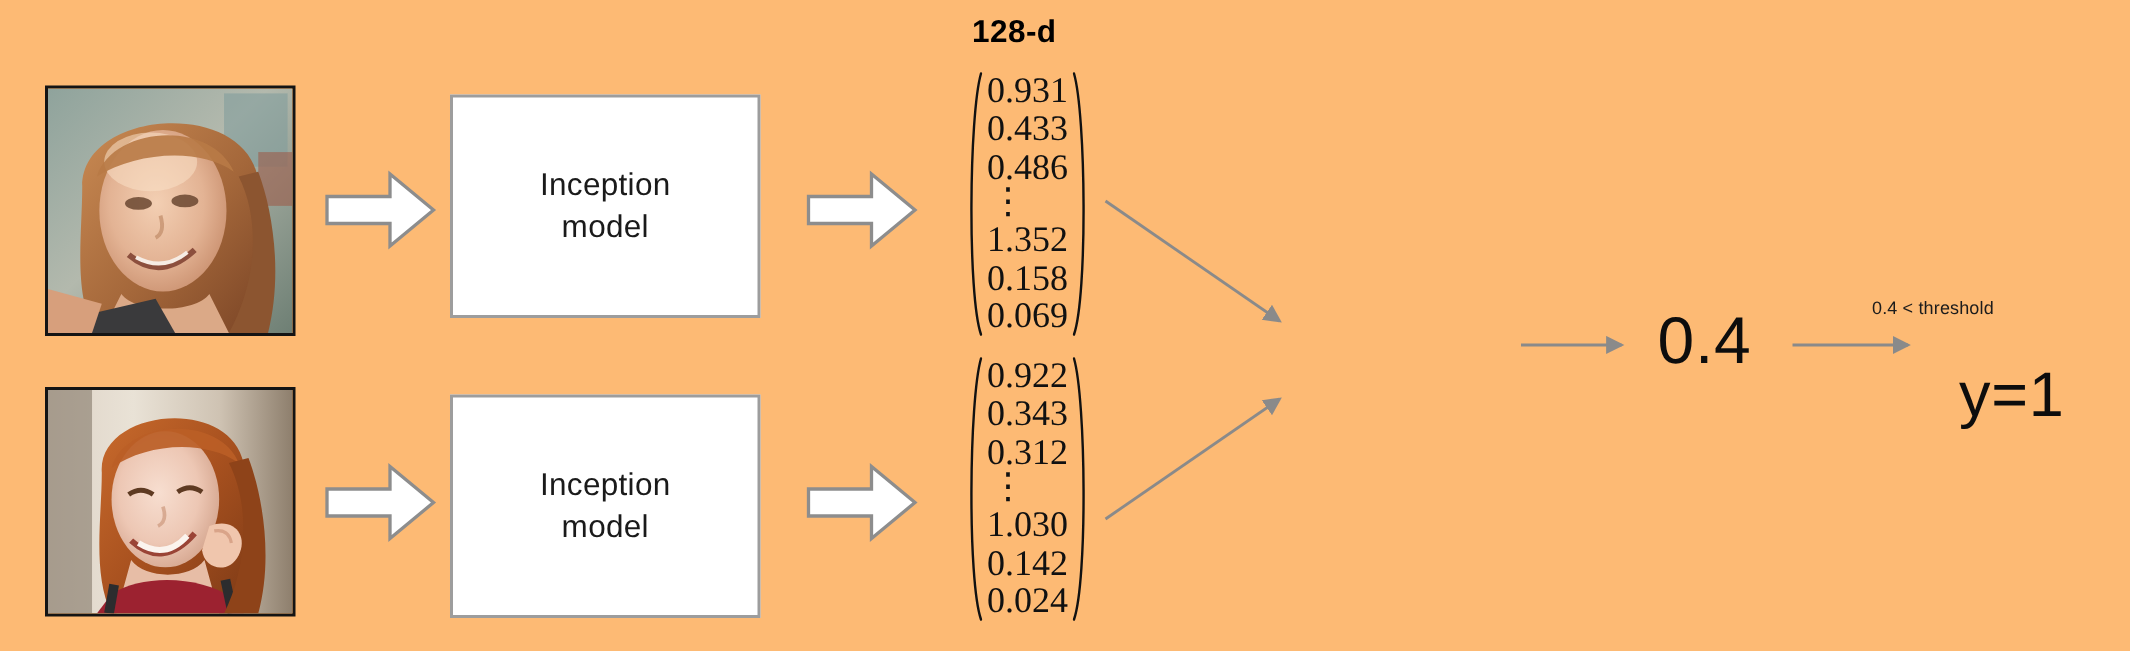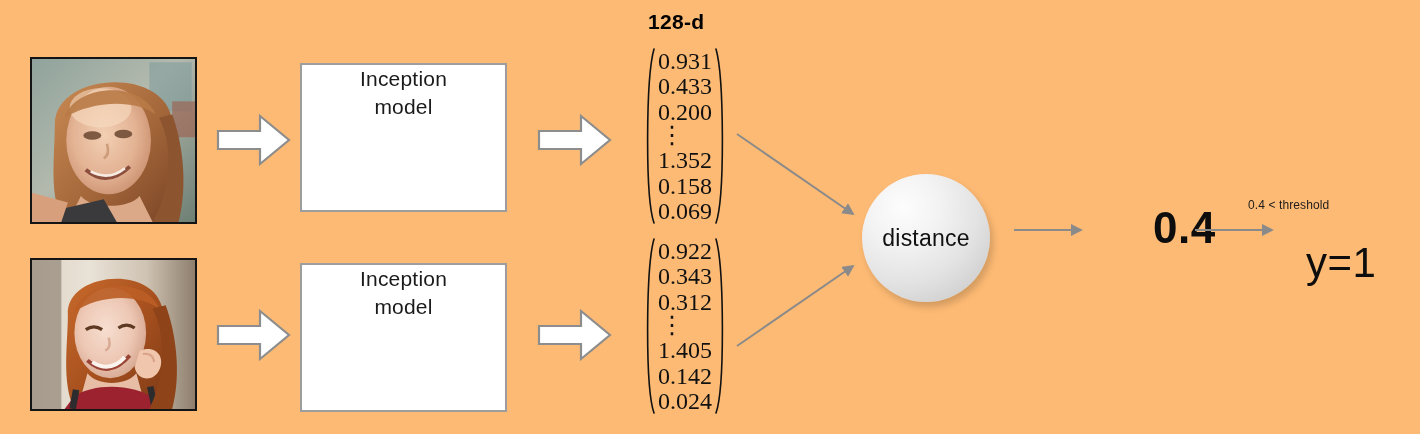--- a/index.html
+++ b/index.html
@@ -27,20 +27,21 @@
     overflow: hidden;
   }
   .photo svg { display: block; width: 100%; height: 100%; }
 
   
   .model-box {
     box-sizing: border-box;
     border: 2px solid #9d9d9d;
     background: #ffffff;
     display: flex;
+    align-items: center;
     justify-content: center;
   }
   .model-box .label {
     text-align: center;
     font-size: 21px;
     line-height: 1.32;
     color: #1a1a1a;
     font-weight: 400;
     letter-spacing: .2px;
   }
@@ -94,23 +95,22 @@
   .bubble .label {
     font-size: 23px;
     color: #111111;
     letter-spacing: .2px;
   }
 
   
   .big-value {
     font-size: 44px;
     color: #0d0d0d;
-    font-weight: 700;
+    font-weight: 400;
     letter-spacing: .5px;
-    margin-left: 48px;
   }
   .y-value {
     font-size: 42px;
     color: #0d0d0d;
     font-weight: 300;
     letter-spacing: .5px;
     margin-top: 33px;
   }
   .threshold-note {
     font-size: 12px;
@@ -200,21 +200,21 @@
 
   <div class="abs vector" style="left:643px; top:47px; height:178px;">
     <div class="paren">
       <svg width="12" height="178" viewBox="0 0 12 178" preserveAspectRatio="none">
         <path d="M11 2 C3 30 2 150 11 176" stroke="#111" stroke-width="1.6" fill="none" stroke-linecap="round"></path>
       </svg>
     </div>
     <div class="nums">
       <span>0.931</span>
       <span>0.433</span>
-      <span>0.200</span>
+      <span>0.486</span>
       <span class="dots">⋮</span>
       <span>1.352</span>
       <span>0.158</span>
       <span>0.069</span>
     </div>
     <div class="paren">
       <svg width="12" height="178" viewBox="0 0 12 178" preserveAspectRatio="none">
         <path d="M1 2 C9 30 10 150 1 176" stroke="#111" stroke-width="1.6" fill="none" stroke-linecap="round"></path>
       </svg>
     </div>
@@ -298,21 +298,21 @@
     <div class="paren">
       <svg width="12" height="178" viewBox="0 0 12 178" preserveAspectRatio="none">
         <path d="M11 2 C3 30 2 150 11 176" stroke="#111" stroke-width="1.6" fill="none" stroke-linecap="round"></path>
       </svg>
     </div>
     <div class="nums">
       <span>0.922</span>
       <span>0.343</span>
       <span>0.312</span>
       <span class="dots">⋮</span>
-      <span>1.405</span>
+      <span>1.030</span>
       <span>0.142</span>
       <span>0.024</span>
     </div>
     <div class="paren">
       <svg width="12" height="178" viewBox="0 0 12 178" preserveAspectRatio="none">
         <path d="M1 2 C9 30 10 150 1 176" stroke="#111" stroke-width="1.6" fill="none" stroke-linecap="round"></path>
       </svg>
     </div>
   </div>
 
@@ -331,23 +331,20 @@
     <svg width="130" height="100" viewBox="0 0 130 100">
       <defs>
         <marker id="ah2" markerWidth="7" markerHeight="7" refX="5.4" refY="3.2" orient="auto">
           <path d="M0 0 L6.4 3.2 L0 6.4 Z" fill="#8a8a8a"></path>
         </marker>
       </defs>
       <line x1="2" y1="96" x2="118" y2="16" stroke="#8a8a8a" stroke-width="1.9" marker-end="url(#ah2)"></line>
     </svg>
   </div>
 
-  <div class="abs bubble" style="left:862px; top:174px; width:128px; height:128px;">
-    <span class="label">distance</span>
-  </div>
 
   <div class="abs thin-arrow" style="left:1013px; top:222px;">
     <svg width="76" height="16" viewBox="0 0 76 16">
       <defs>
         <marker id="ah3" markerWidth="7" markerHeight="7" refX="5.4" refY="3.2" orient="auto">
           <path d="M0 0 L6.4 3.2 L0 6.4 Z" fill="#8a8a8a"></path>
         </marker>
       </defs>
       <line x1="1" y1="8" x2="68" y2="8" stroke="#8a8a8a" stroke-width="1.9" marker-end="url(#ah3)"></line>
     </svg>

